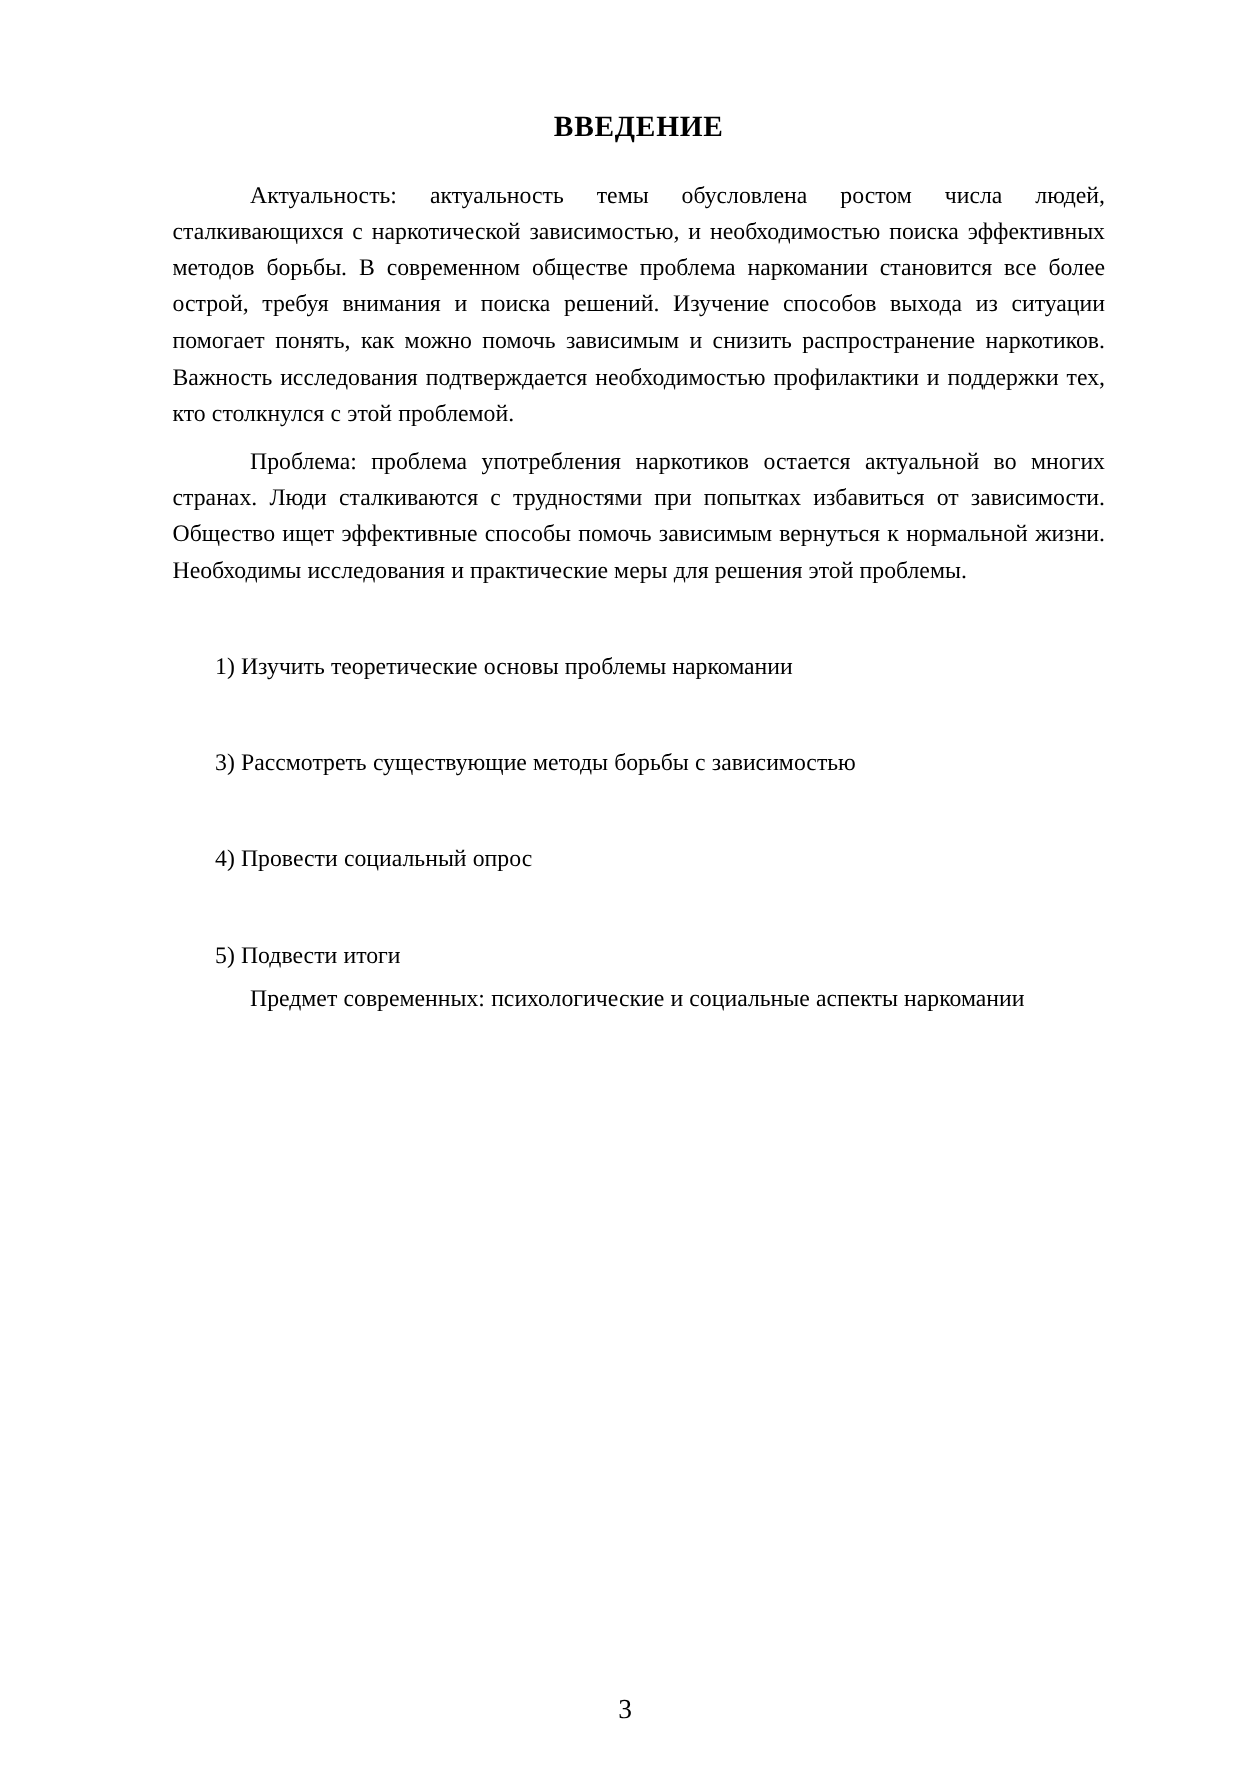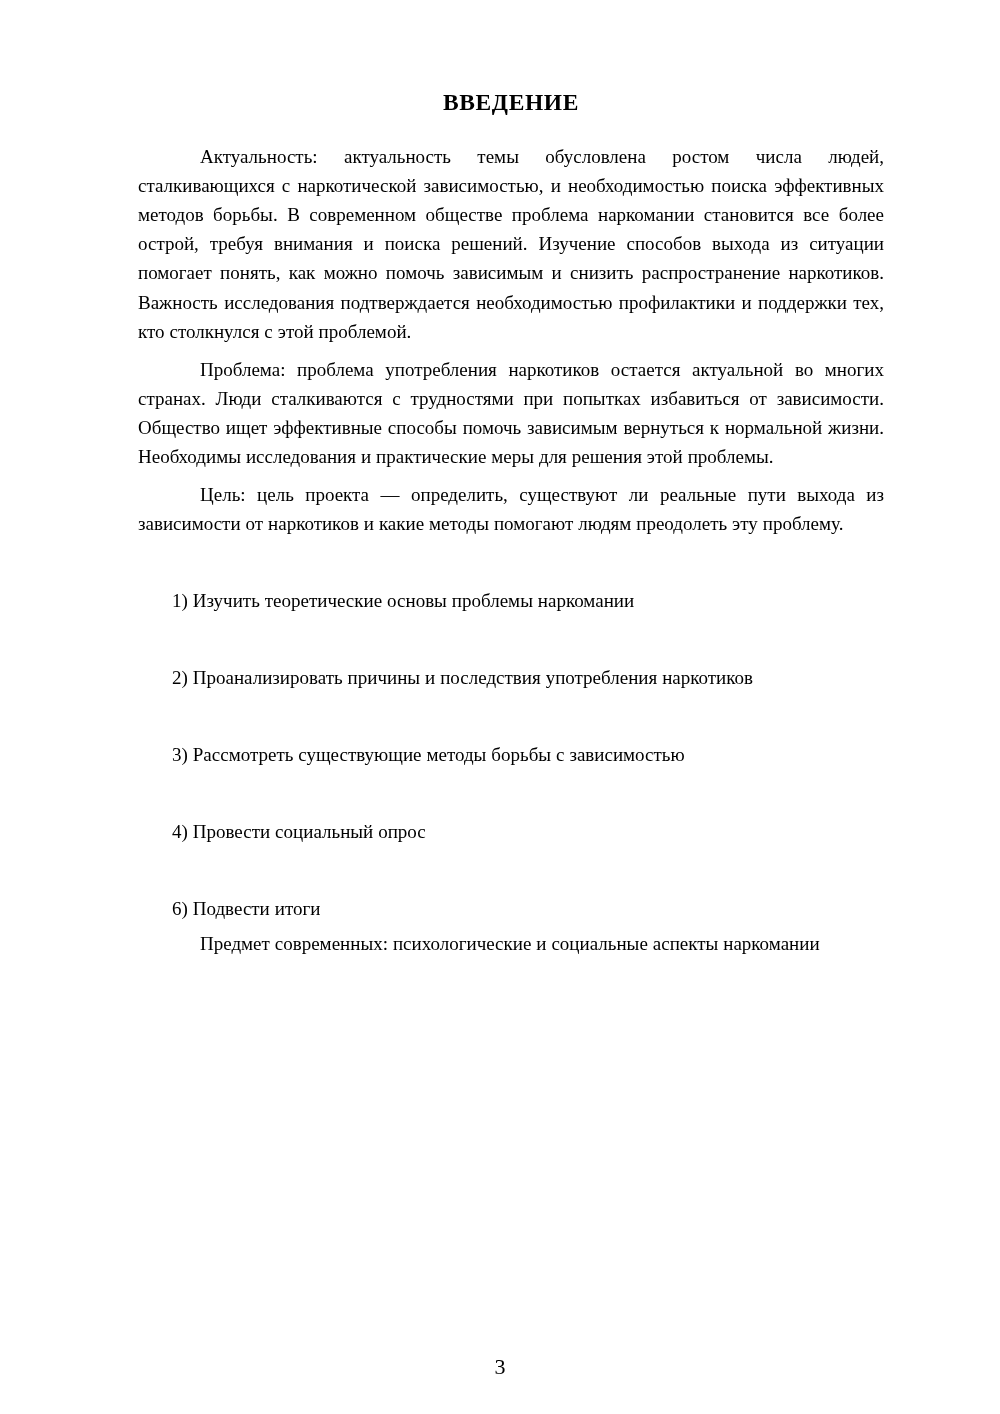--- a/index.html
+++ b/index.html
@@ -60,32 +60,30 @@
 <body>
 
 <div class="page">
 
   <h1 class="doc-title">ВВЕДЕНИЕ</h1>
 
   <p class="para">Актуальность: актуальность темы обусловлена ростом числа людей, сталкивающихся с наркотической зависимостью, и необходимостью поиска эффективных методов борьбы. В современном обществе проблема наркомании становится все более острой, требуя внимания и поиска решений. Изучение способов выхода из ситуации помогает понять, как можно помочь зависимым и снизить распространение наркотиков. Важность исследования подтверждается необходимостью профилактики и поддержки тех, кто столкнулся с этой проблемой.</p>
 
   <p class="para">Проблема: проблема употребления наркотиков остается актуальной во многих странах. Люди сталкиваются с трудностями при попытках избавиться от зависимости. Общество ищет эффективные способы помочь зависимым вернуться к нормальной жизни. Необходимы исследования и практические меры для решения этой проблемы.</p>
 
-  <p class="para">Цель: цель проекта — определить, существуют ли реальные пути выхода из зависимости от наркотиков и какие методы помогают людям преодолеть эту проблему.</p>
 
 
   <p class="para list-item tight">1) Изучить теоретические основы проблемы наркомании</p>
 
-  <p class="para list-item tight">2) Проанализировать причины и последствия употребления наркотиков</p>
 
   <p class="para list-item tight">3) Рассмотреть существующие методы борьбы с зависимостью</p>
 
   <p class="para list-item tight">4) Провести социальный опрос</p>
 
-  <p class="para list-item tight">6) Подвести итоги</p>
+  <p class="para list-item tight">5) Подвести итоги</p>
 
 
   <p class="para">Предмет современных: психологические и социальные аспекты наркомании</p>
 
 
   <div class="page-number">3</div>
 
 </div>
 
 </body></html>

